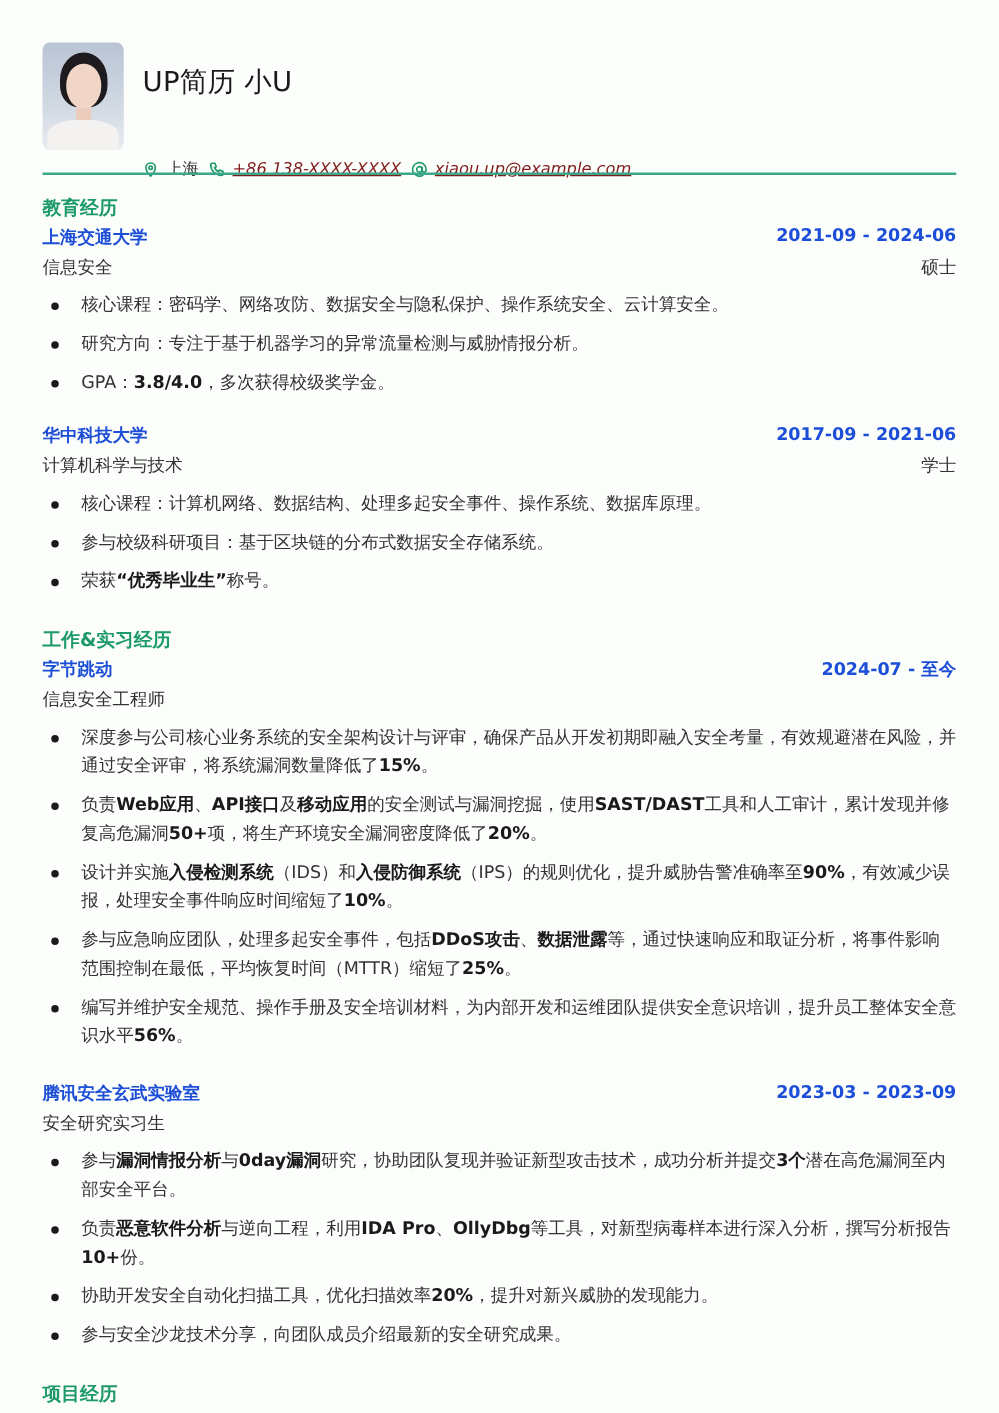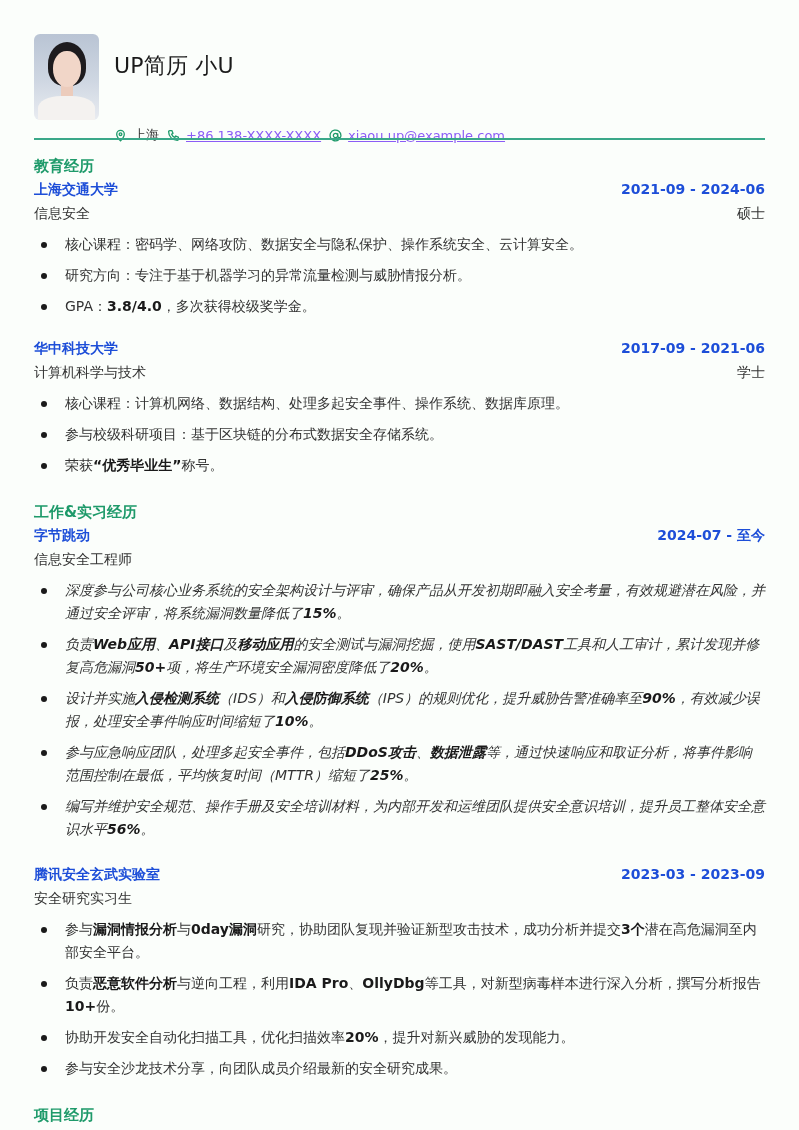--- a/index.html
+++ b/index.html
@@ -36,21 +36,21 @@
   .name {
     position: absolute; left: 80px; top: 51px;
     font-size: 22px; font-weight: 500; color: #1a1a1a; letter-spacing: 0.2px;
   }
   .contacts {
     position: absolute; left: 80px; top: 87px; display: flex; align-items: center;
     font-size: 13px; color: #333; margin-top: 39px;
   }
   .contacts .ic { width: 13px; height: 13px; margin-right: 6px; display: inline-flex; }
   .contacts .item { display: inline-flex; align-items: center; margin-right: 8px; }
-  .contacts a { color: #8b5cf6; text-decoration: underline; }
+  .contacts a { color: #7f1d1d; text-decoration: underline; font-style: italic; }
   .divider {
     position: absolute; left: 0; top: 138px; width: 731px; height: 2px; background: #3aa889;
   }
   .section-title {
     position: absolute; left: 0; font-size: 15px; font-weight: bold; color: #1e9a6a;
   }
   .entry-head {
     position: absolute; left: 0; width: 731px; display: flex; justify-content: space-between;
     font-size: 14px; font-weight: bold; color: #1d4ed8;
   }
@@ -145,21 +145,21 @@
 
   <div class="section-title" style="top:503px;">工作&amp;实习经历</div>
 
   <div class="entry-head" style="top:527px;">
     <span>字节跳动</span>
     <span>2024-07 - 至今</span>
   </div>
   <div class="entry-sub" style="top:551px;">
     <span>信息安全工程师</span>
   </div>
-  <ul class="bullets" style="top:579px;font-style:italic;">
+  <ul class="bullets" style="top:579px;">
       <li><span>深度参与公司核心业务系统的安全架构设计与评审，确保产品从开发初期即融入安全考量，有效规避潜在风险，并通过安全评审，将系统漏洞数量降低了</span><b>15%</b><span>。</span></li>
       <li><span>负责</span><b>Web应用</b><span>、</span><b>API接口</b><span>及</span><b>移动应用</b><span>的安全测试与漏洞挖掘，使用</span><b>SAST/DAST</b><span>工具和人工审计，累计发现并修复高危漏洞</span><b>50+</b><span>项，将生产环境安全漏洞密度降低了</span><b>20%</b><span>。</span></li>
       <li><span>设计并实施</span><b>入侵检测系统</b><span>（IDS）和</span><b>入侵防御系统</b><span>（IPS）的规则优化，提升威胁告警准确率至</span><b>90%</b><span>，有效减少误报，处理安全事件响应时间缩短了</span><b>10%</b><span>。</span></li>
       <li><span>参与应急响应团队，处理多起安全事件，包括</span><b>DDoS攻击</b><span>、</span><b>数据泄露</b><span>等，通过快速响应和取证分析，将事件影响范围控制在最低，平均恢复时间（MTTR）缩短了</span><b>25%</b><span>。</span></li>
       <li><span>编写并维护安全规范、操作手册及安全培训材料，为内部开发和运维团队提供安全意识培训，提升员工整体安全意识水平</span><b>56%</b><span>。</span></li>
     </ul>
 
   <div class="entry-head" style="top:866px;">
     <span>腾讯安全玄武实验室</span>
     <span>2023-03 - 2023-09</span>

